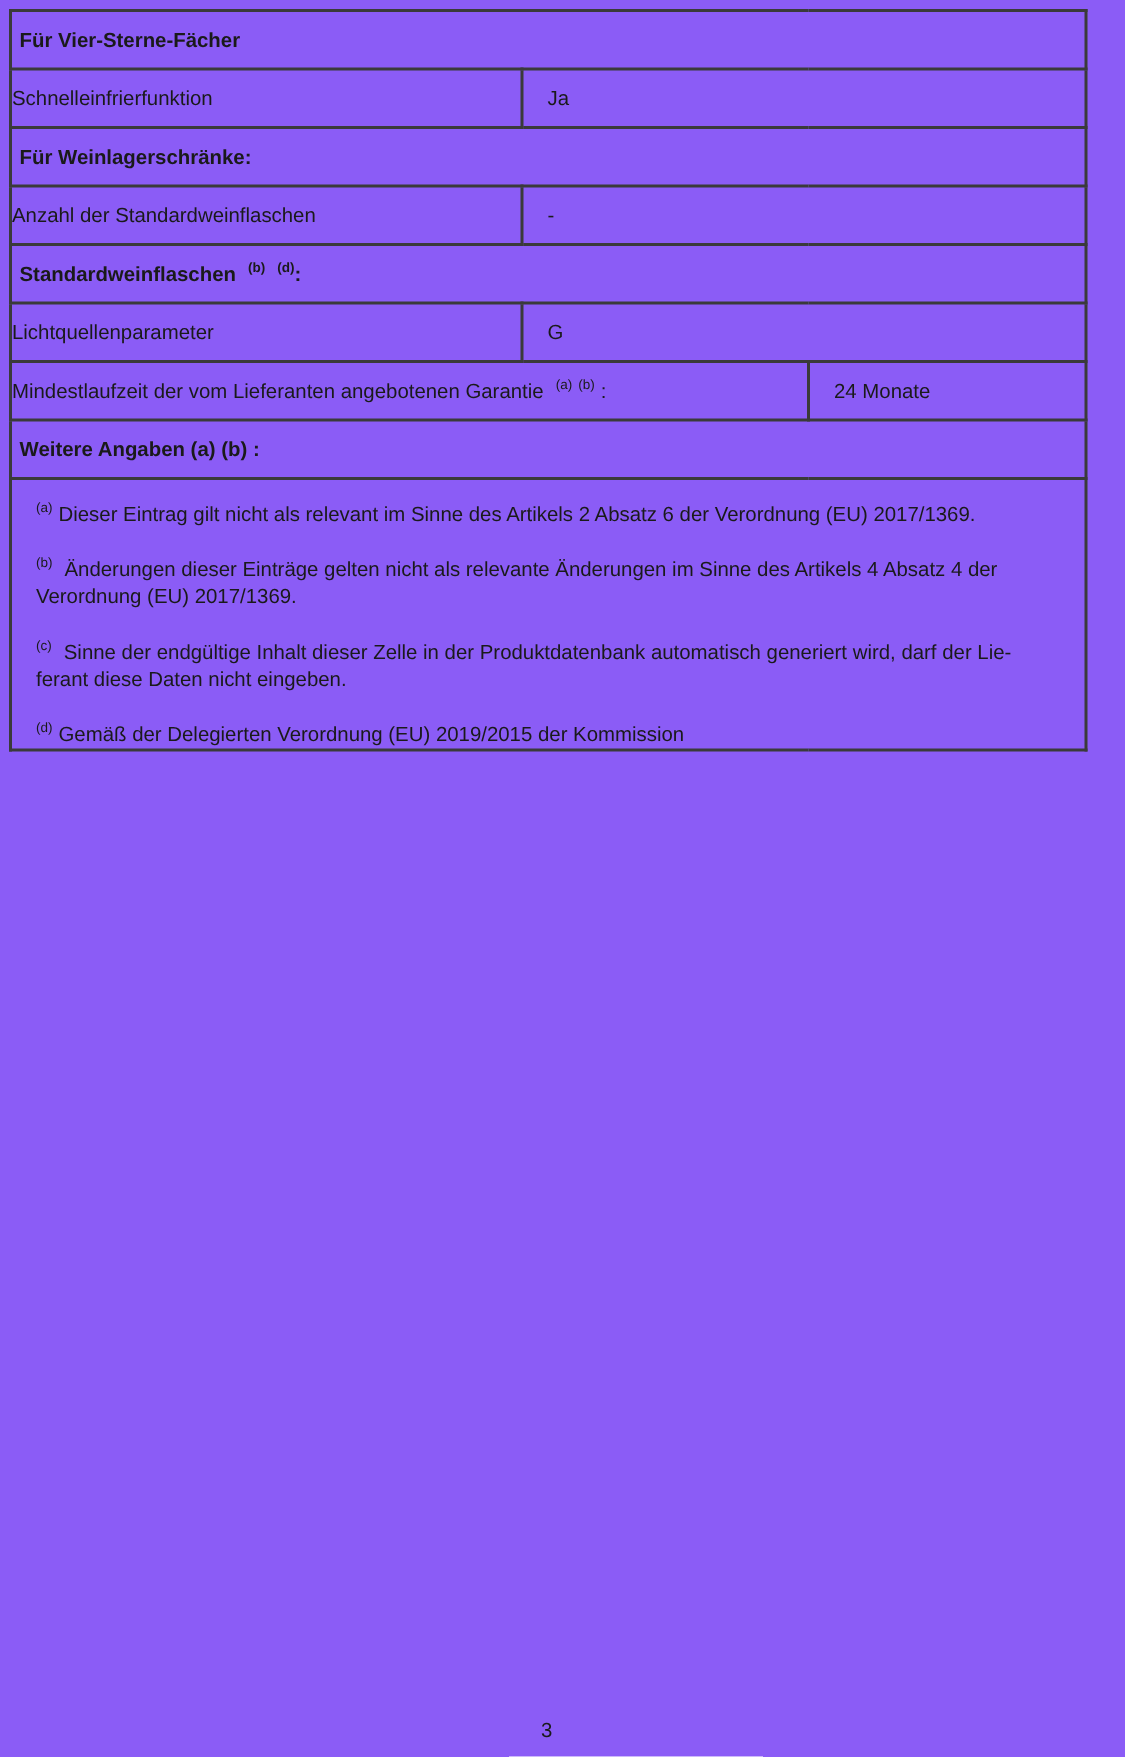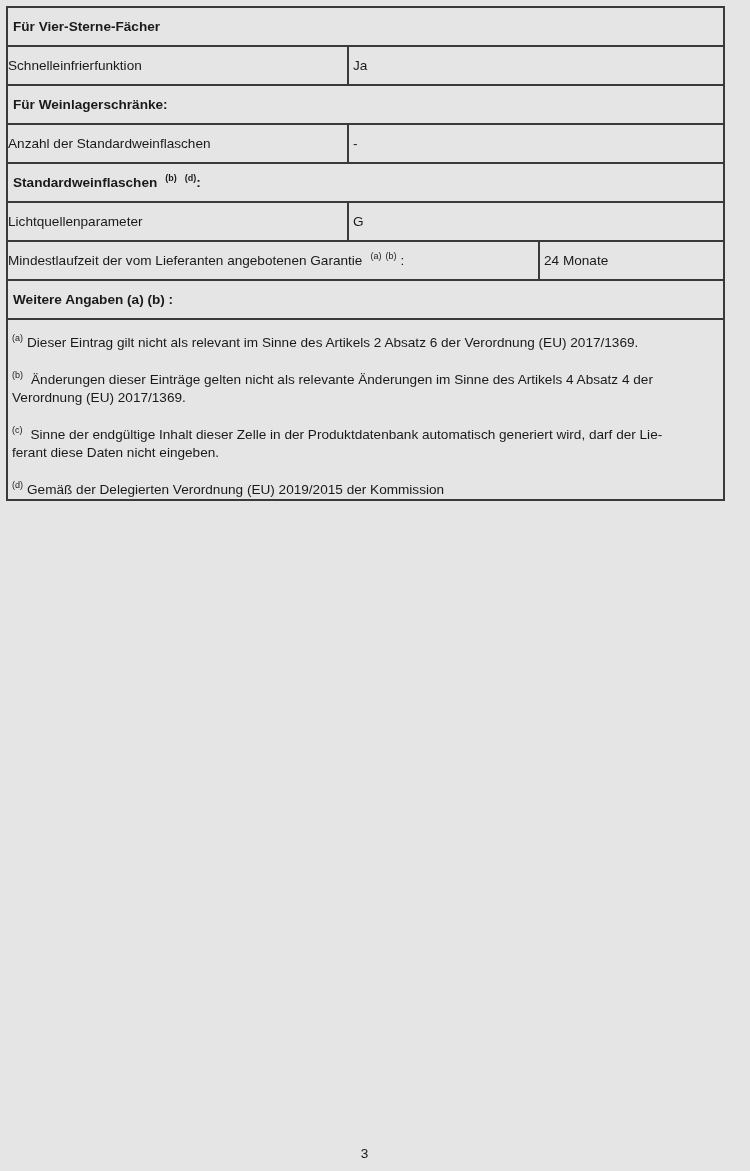--- a/index.html
+++ b/index.html
@@ -4,41 +4,41 @@
 <style>
   * { margin: 0; padding: 0; box-sizing: border-box; }
   html, body { background: #ffffff; }
   body {
     width: 750px; height: 1171px;
     font-family: "Liberation Sans", sans-serif;
     color: #1a1a1a;
     position: relative;
     overflow: hidden;
   }
-  .page { position: absolute; inset: 0; background: #e5e5e5; }
+  .page { position: absolute; inset: 0; background: #8b5cf6; }
 
   table.spec {
     position: absolute;
     left: 6px; top: 6px;
     width: 717px;
     border-collapse: collapse;
     table-layout: fixed;
     font-size: 13.6px;
   }
   table.spec td {
     border: 2px solid #3a3a3a;
     vertical-align: middle;
     overflow: hidden;
   }
   tr.r { height: 39px; }
   td.lbl { }
-  td.val { padding-left: 4px; }
+  td.val { padding-left: 16px; }
   td.hdr { padding-left: 5px; font-weight: bold; }
   td.para { height: 54px; vertical-align: top; padding: 7px 4px 0 5px; line-height: 18px; }
-  td.fncell { height: 181px; vertical-align: top; padding: 13px 4px 0 4px; }
+  td.fncell { height: 181px; vertical-align: top; padding: 13px 4px 0 16px; }
 
   .nw { white-space: nowrap; }
   .cellwrap { overflow: hidden; }
 
   sup.sp {
     font-size: 9px;
     vertical-align: super;
     line-height: 0;
   }
   .gap8 { margin-left: 8px; }

